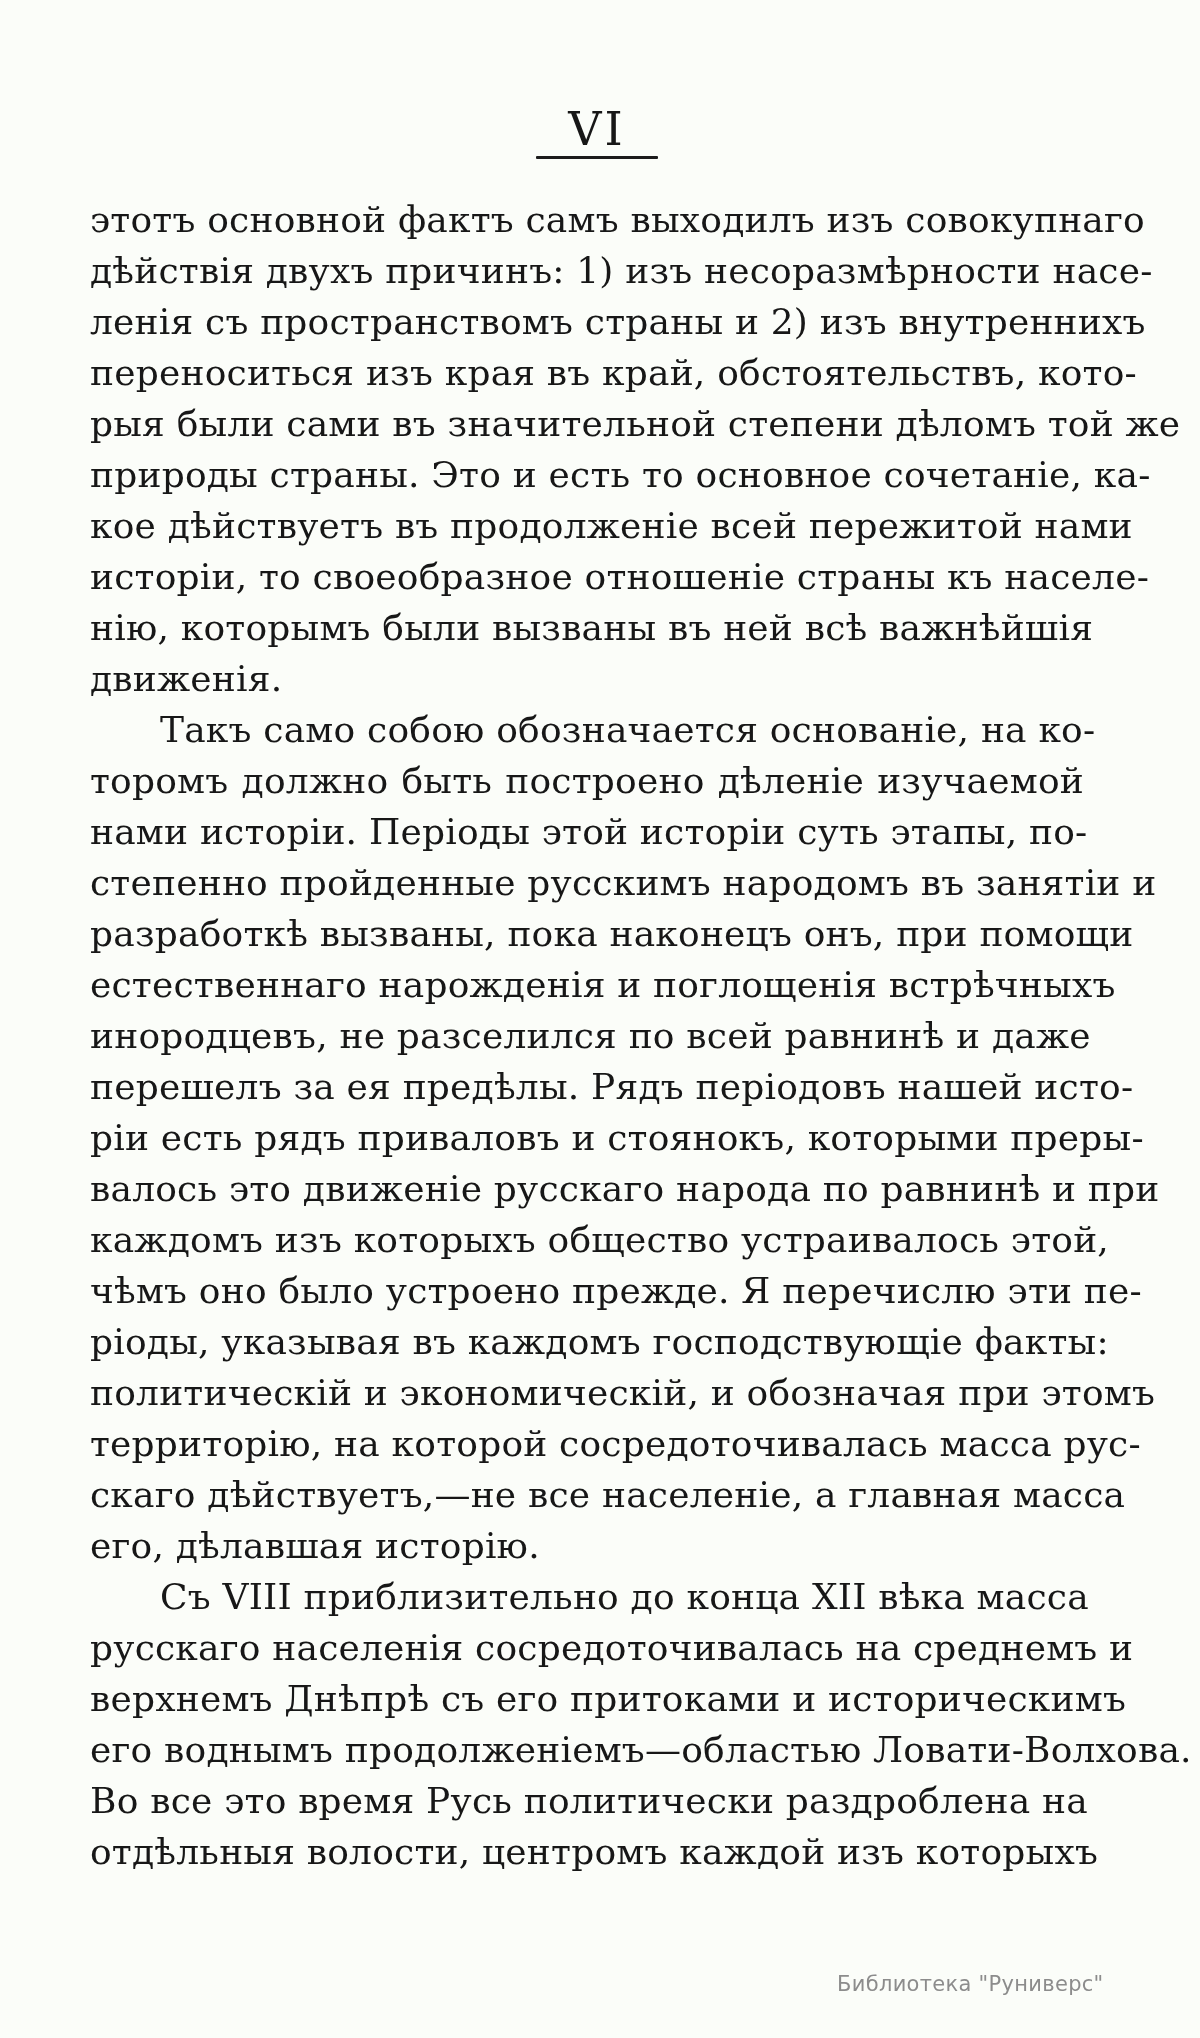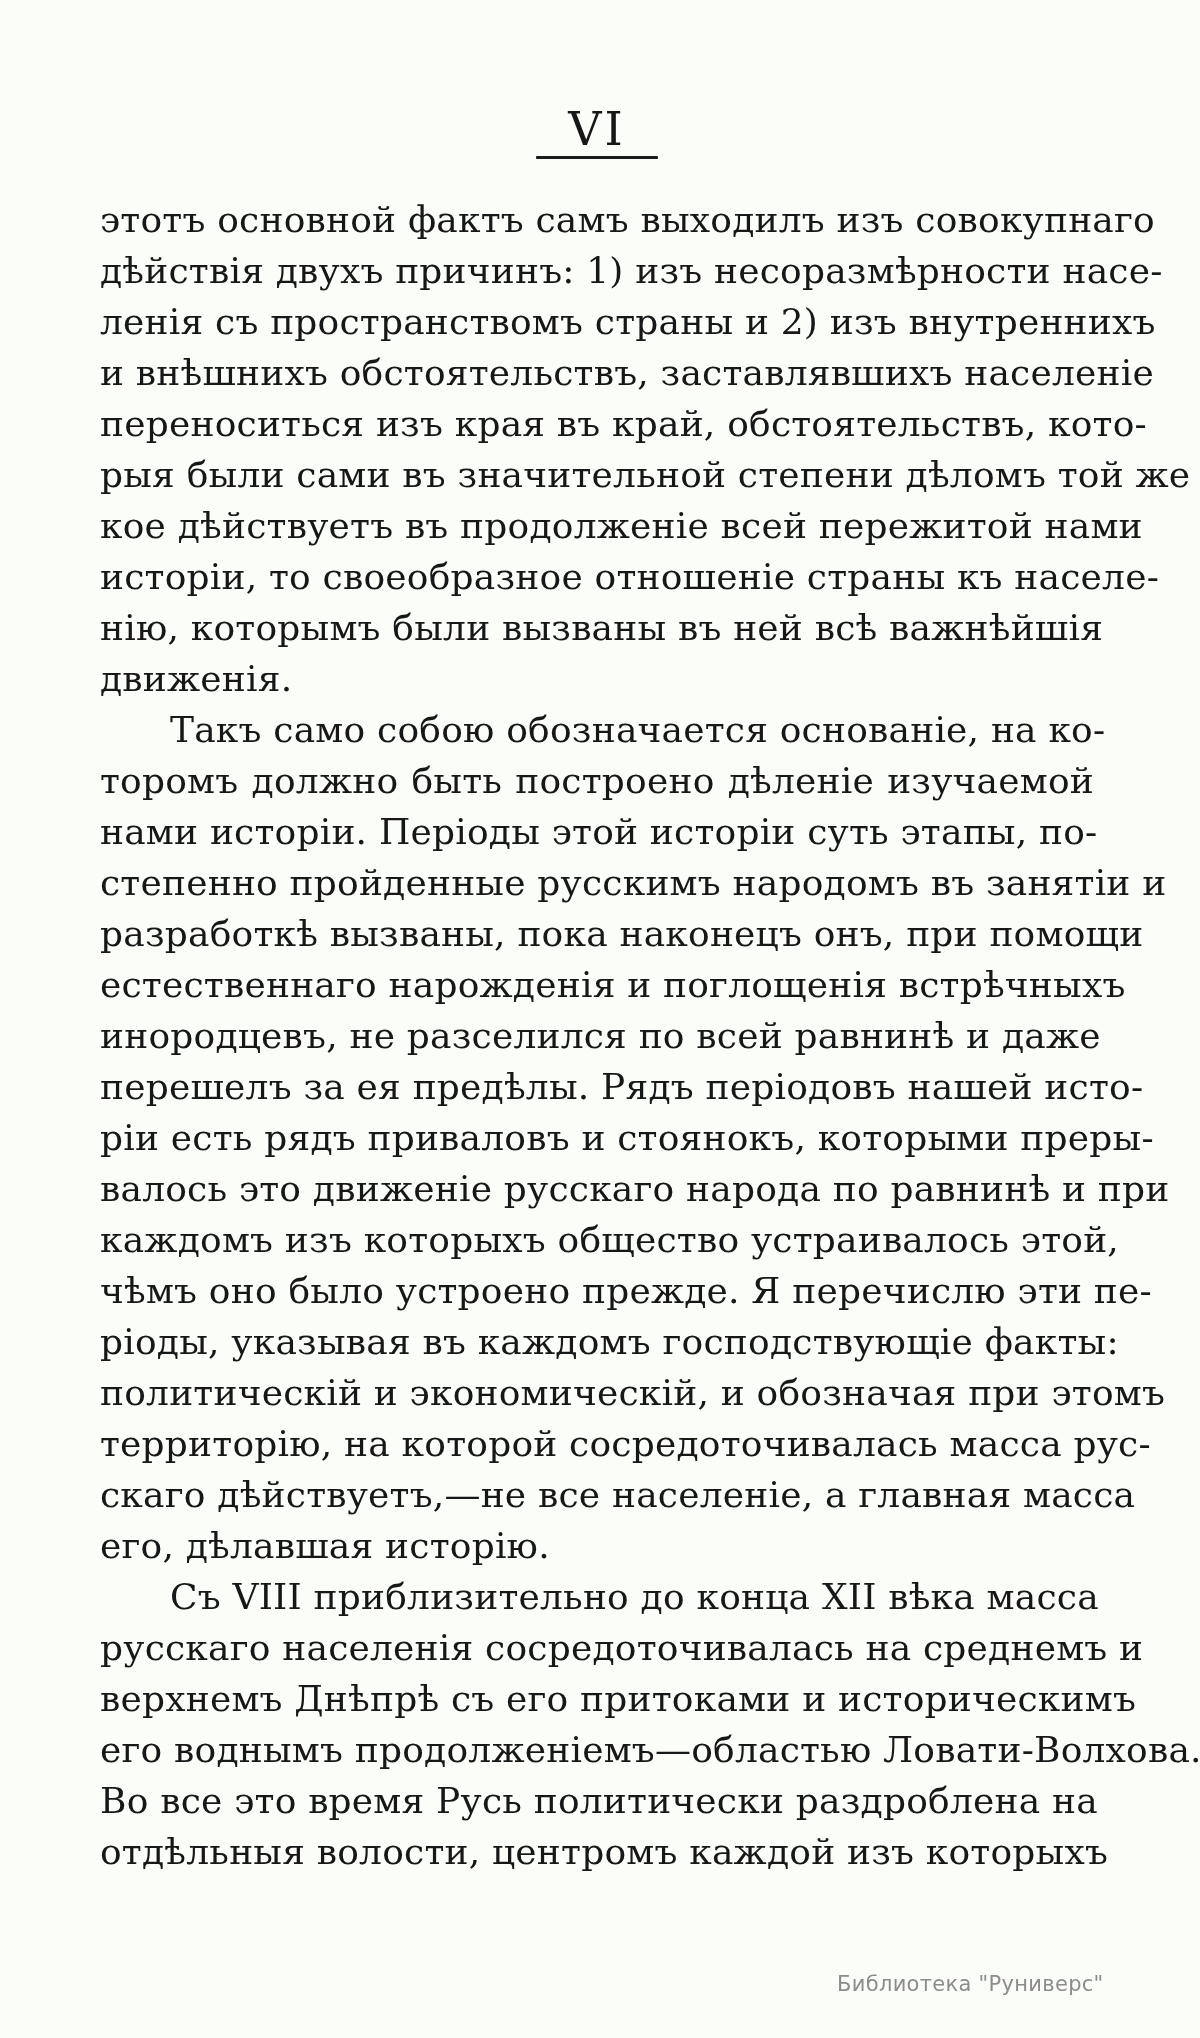--- a/index.html
+++ b/index.html
@@ -37,21 +37,21 @@
     width: 122px;
     height: 3px;
     background: var(--rule);
     margin: 4px auto 0 auto;
     transform: translateX(-3px);
     border-radius: 1px;
   }
   .text-block {
     position: absolute;
     top: 194px;
-    left: 100px;
+    left: 90px;
     width: 994px;
   }
   .line {
     font-size: 36px;
     line-height: 51px;
     height: 51px;
     white-space: nowrap;
     text-align: justify;
     text-align-last: justify;
     letter-spacing: 0.2px;
@@ -79,23 +79,23 @@
 
   <div class="page-header">
     <div class="page-number">VI</div>
     <div class="page-number-rule"></div>
   </div>
 
   <div class="text-block" id="text-block">
       <div class="line">этотъ основной фактъ самъ выходилъ изъ совокупнаго</div>
       <div class="line">дѣйствія двухъ причинъ: 1) изъ несоразмѣрности насе-</div>
       <div class="line">ленія съ пространствомъ страны и 2) изъ внутреннихъ</div>
-      <div class="line">и внѣшнихъ обстоятельствъ, заставлявшихъ населеніе</div>
       <div class="line">переноситься изъ края въ край, обстоятельствъ, кото-</div>
       <div class="line">рыя были сами въ значительной степени дѣломъ той же</div>
+      <div class="line">природы страны. Это и есть то основное сочетаніе, ка-</div>
       <div class="line">кое дѣйствуетъ въ продолженіе всей пережитой нами</div>
       <div class="line">исторіи, то своеобразное отношеніе страны къ населе-</div>
       <div class="line">нію, которымъ были вызваны въ ней всѣ важнѣйшія</div>
       <div class="line para-end">движенія.</div>
       <div class="line indent">Такъ само собою обозначается основаніе, на ко-</div>
       <div class="line">торомъ должно быть построено дѣленіе изучаемой</div>
       <div class="line">нами исторіи. Періоды этой исторіи суть этапы, по-</div>
       <div class="line">степенно пройденные русскимъ народомъ въ занятіи и</div>
       <div class="line">разработкѣ вызваны, пока наконецъ онъ, при помощи</div>
       <div class="line">естественнаго нарожденія и поглощенія встрѣчныхъ</div>

